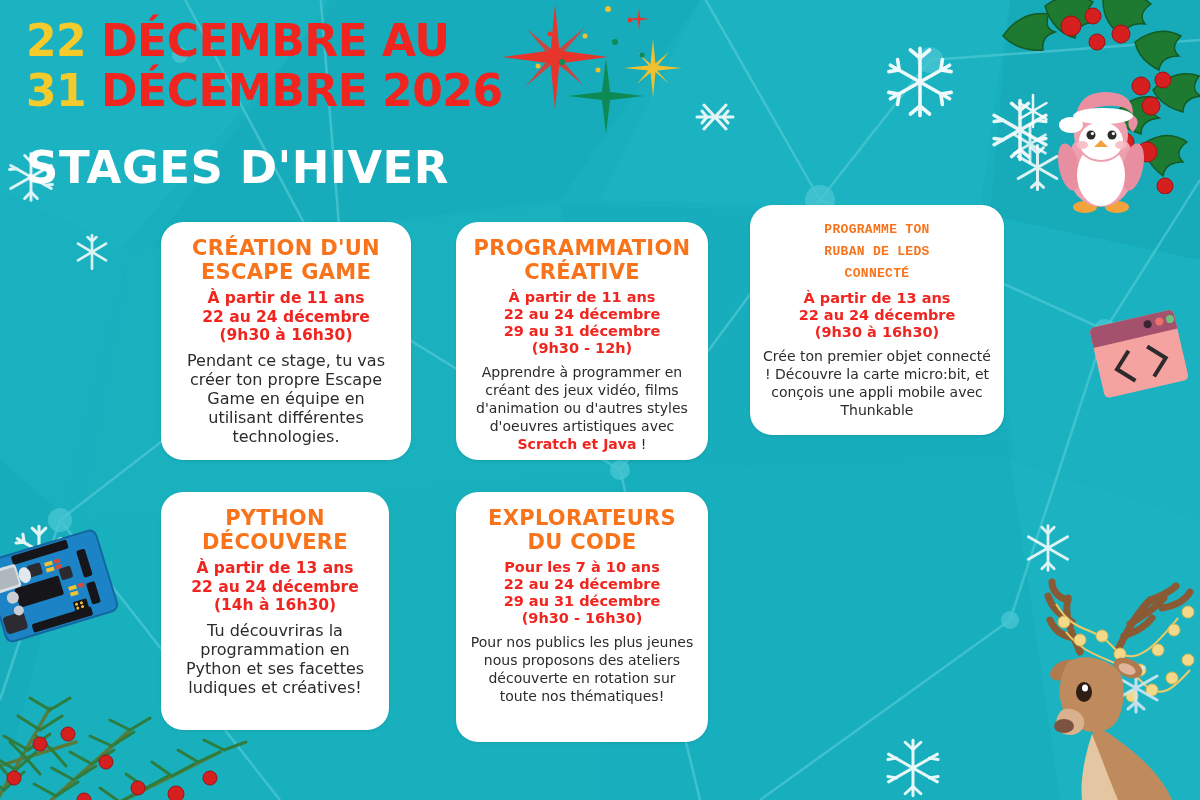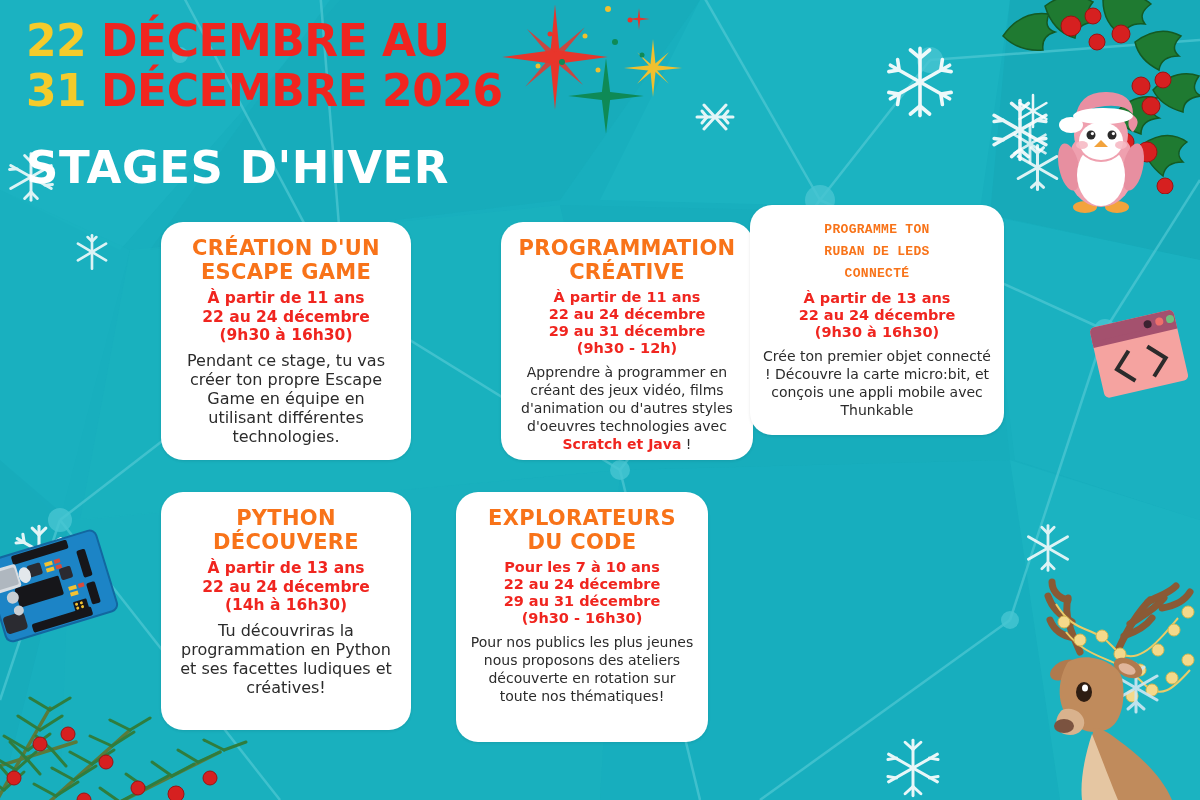--- a/index.html
+++ b/index.html
@@ -76,23 +76,23 @@
     color:#2B2B2B;
     font-family:"DejaVu Sans", sans-serif;
     font-size:16px;
     line-height:19px;
   }
   .card-desc.sm { font-size:14px; line-height:18px; }
   .hl { color:#F0251F; font-weight:bold; }
 
   
   #card-0 { left:161px; top:222px; width:250px; height:238px; }
-  #card-1 { left:456px; top:222px; width:252px; height:238px;margin-left:45px; }
+  #card-1 { left:456px; top:222px; width:252px; height:238px; }
   #card-2 { left:750px; top:205px; width:254px; height:230px; }
-  #card-3 { left:161px; top:492px; width:250px; height:238px; }
+  #card-3 { left:161px; top:492px; width:228px; height:238px; }
   #card-4 { left:456px; top:492px; width:252px; height:250px; }
 
   
   .url {
     position:absolute;
     left:0; right:0;
     top:752px;
     text-align:center;
     color:#FFFFFF;
     font-family:"DejaVu Sans", sans-serif;
@@ -617,21 +617,21 @@
     <div class="card-title">
       <span>PROGRAMMATION</span><br>
       <span>CRÉATIVE</span>
     </div>
     <div class="card-meta sm">
       <span>À partir de 11  ans</span><br>
       <span>22 au 24 décembre</span><br>
       <span>29 au 31 décembre</span><br>
       <span>(9h30 - 12h)</span>
     </div>
-    <div class="card-desc sm"><span>Apprendre à programmer en créant des jeux vidéo, films d'animation ou d'autres styles d'oeuvres technologies avec </span><span class="hl">Scratch et Java</span><span> !</span></div>
+    <div class="card-desc sm"><span>Apprendre à programmer en créant des jeux vidéo, films d'animation ou d'autres styles d'oeuvres artistiques avec </span><span class="hl">Scratch et Java</span><span> !</span></div>
   </div>
 
   <div class="card" id="card-2">
     <div class="card-title small">
       <span>PROGRAMME TON</span><br>
       <span>RUBAN DE LEDS</span><br>
       <span>CONNECTÉ</span>
     </div>
     <div class="card-meta sm">
       <span>À partir de 13 ans</span><br>

